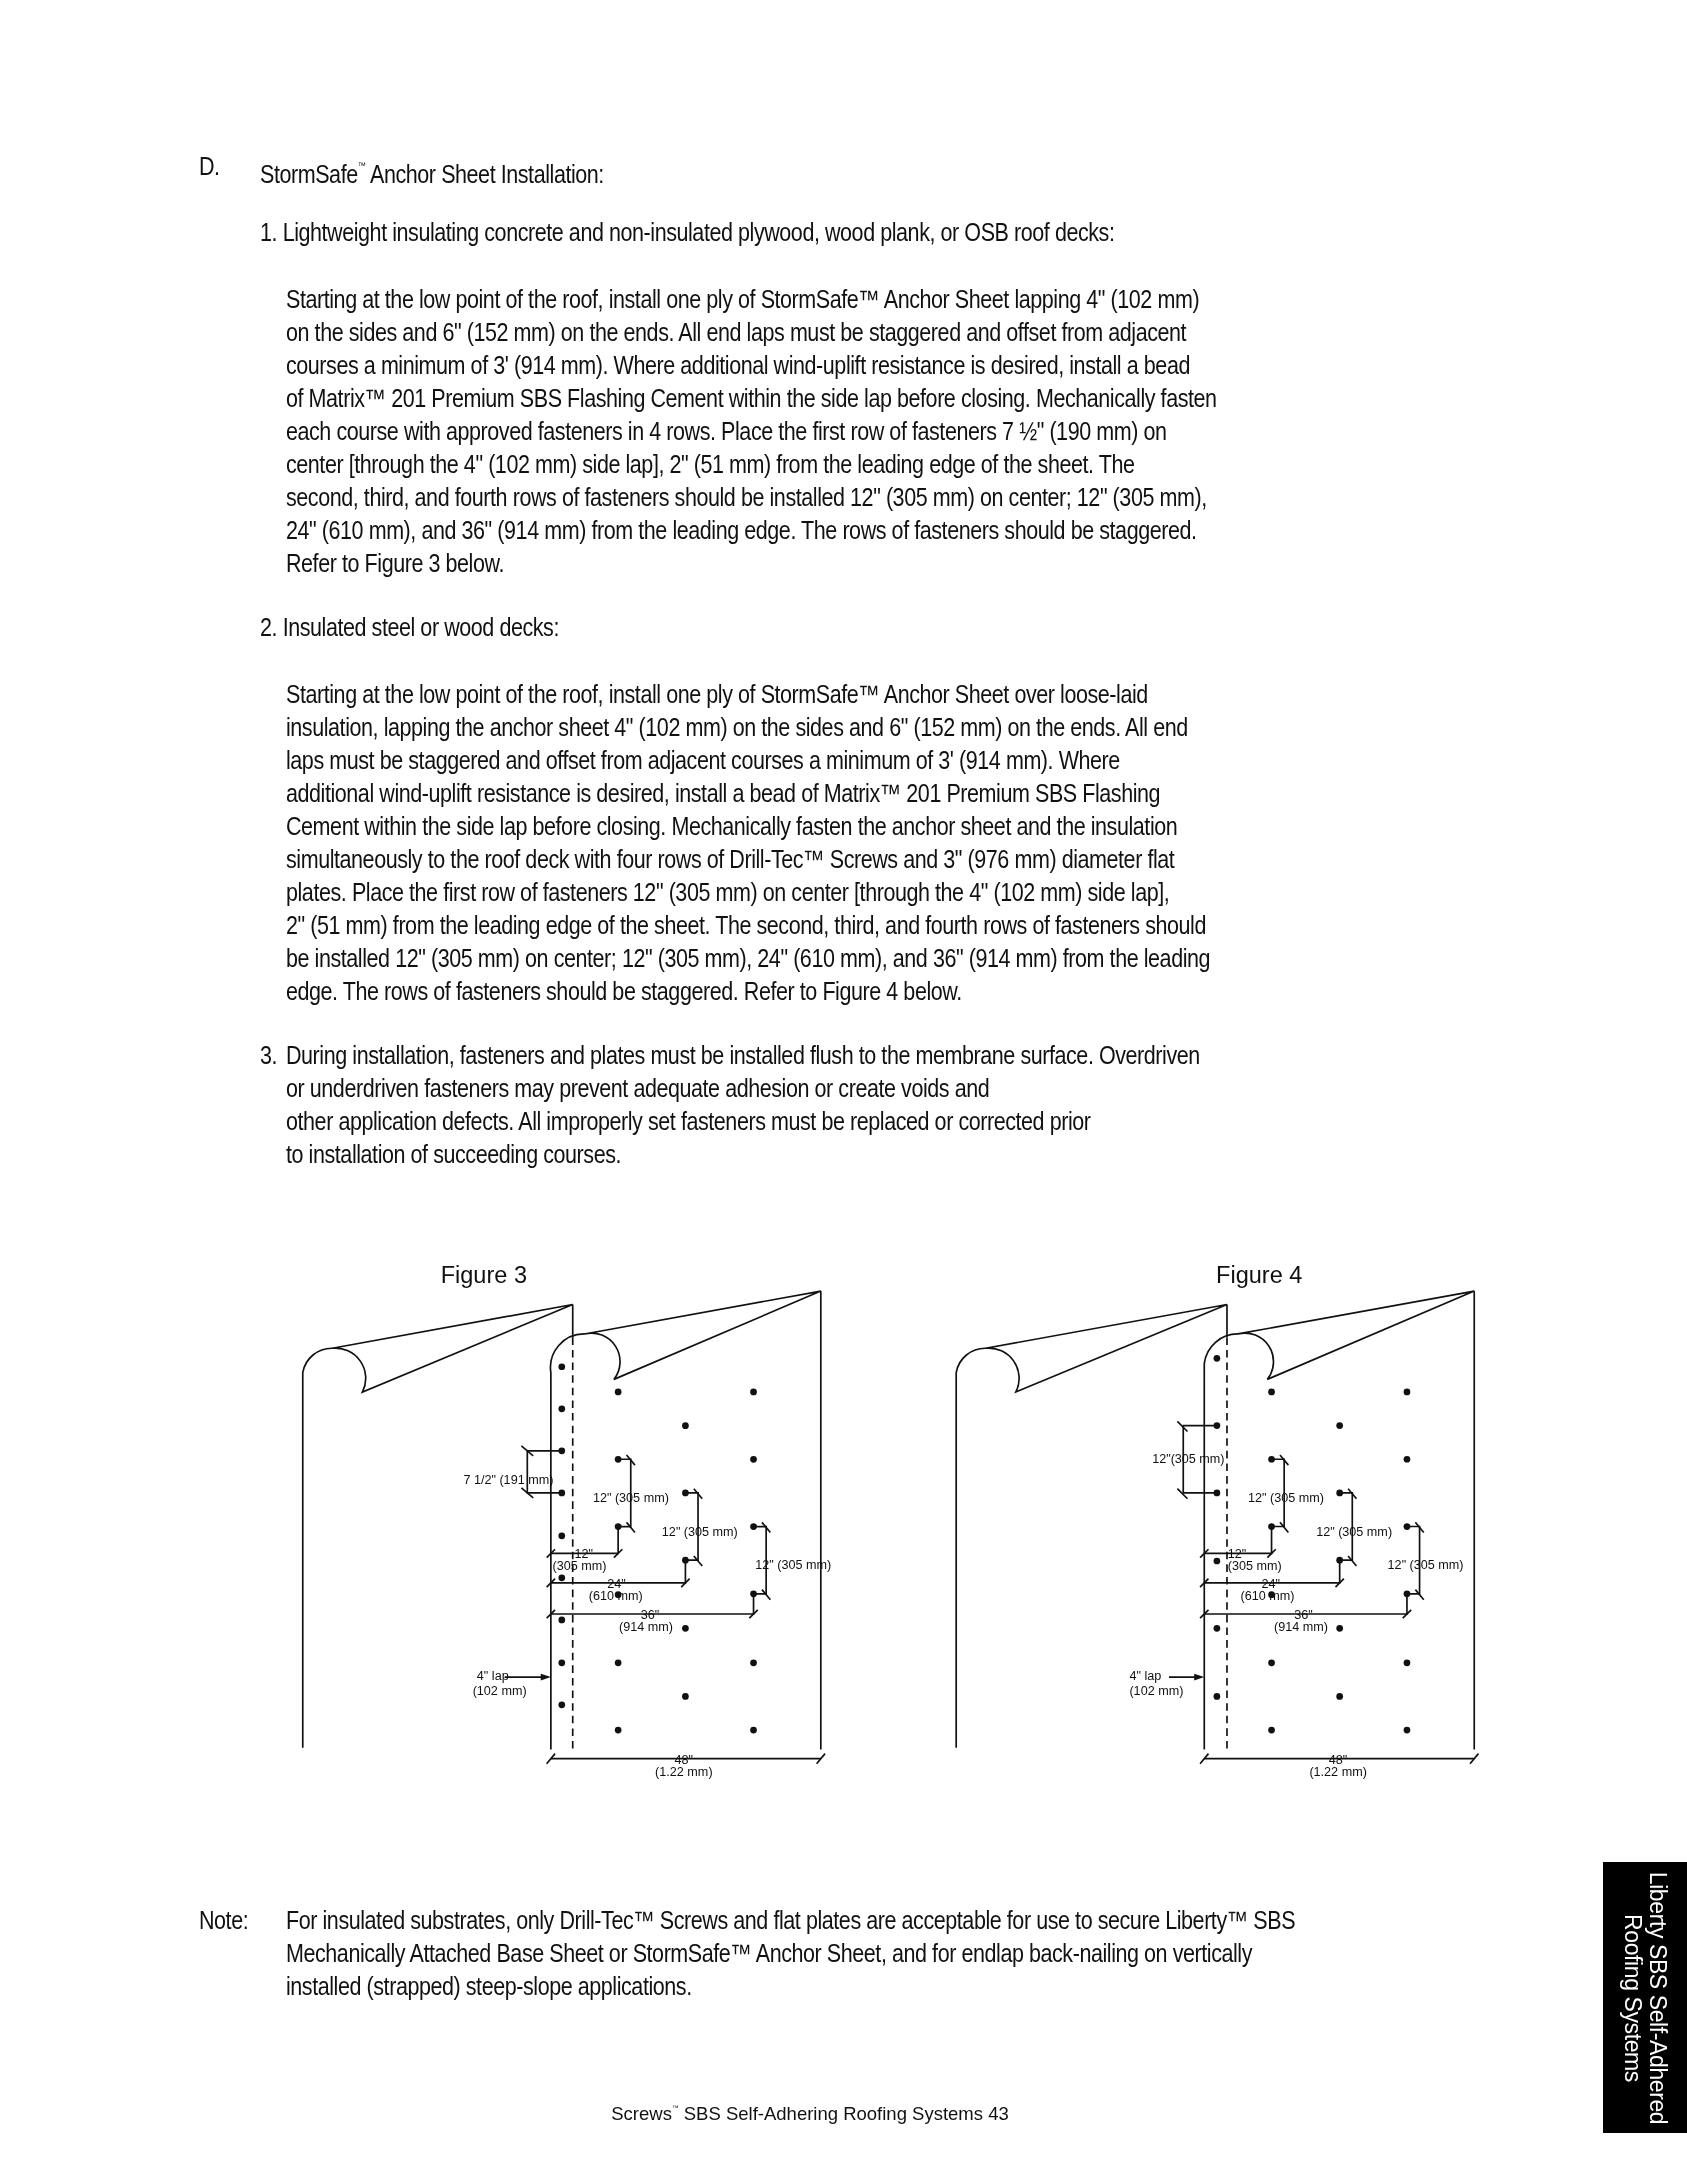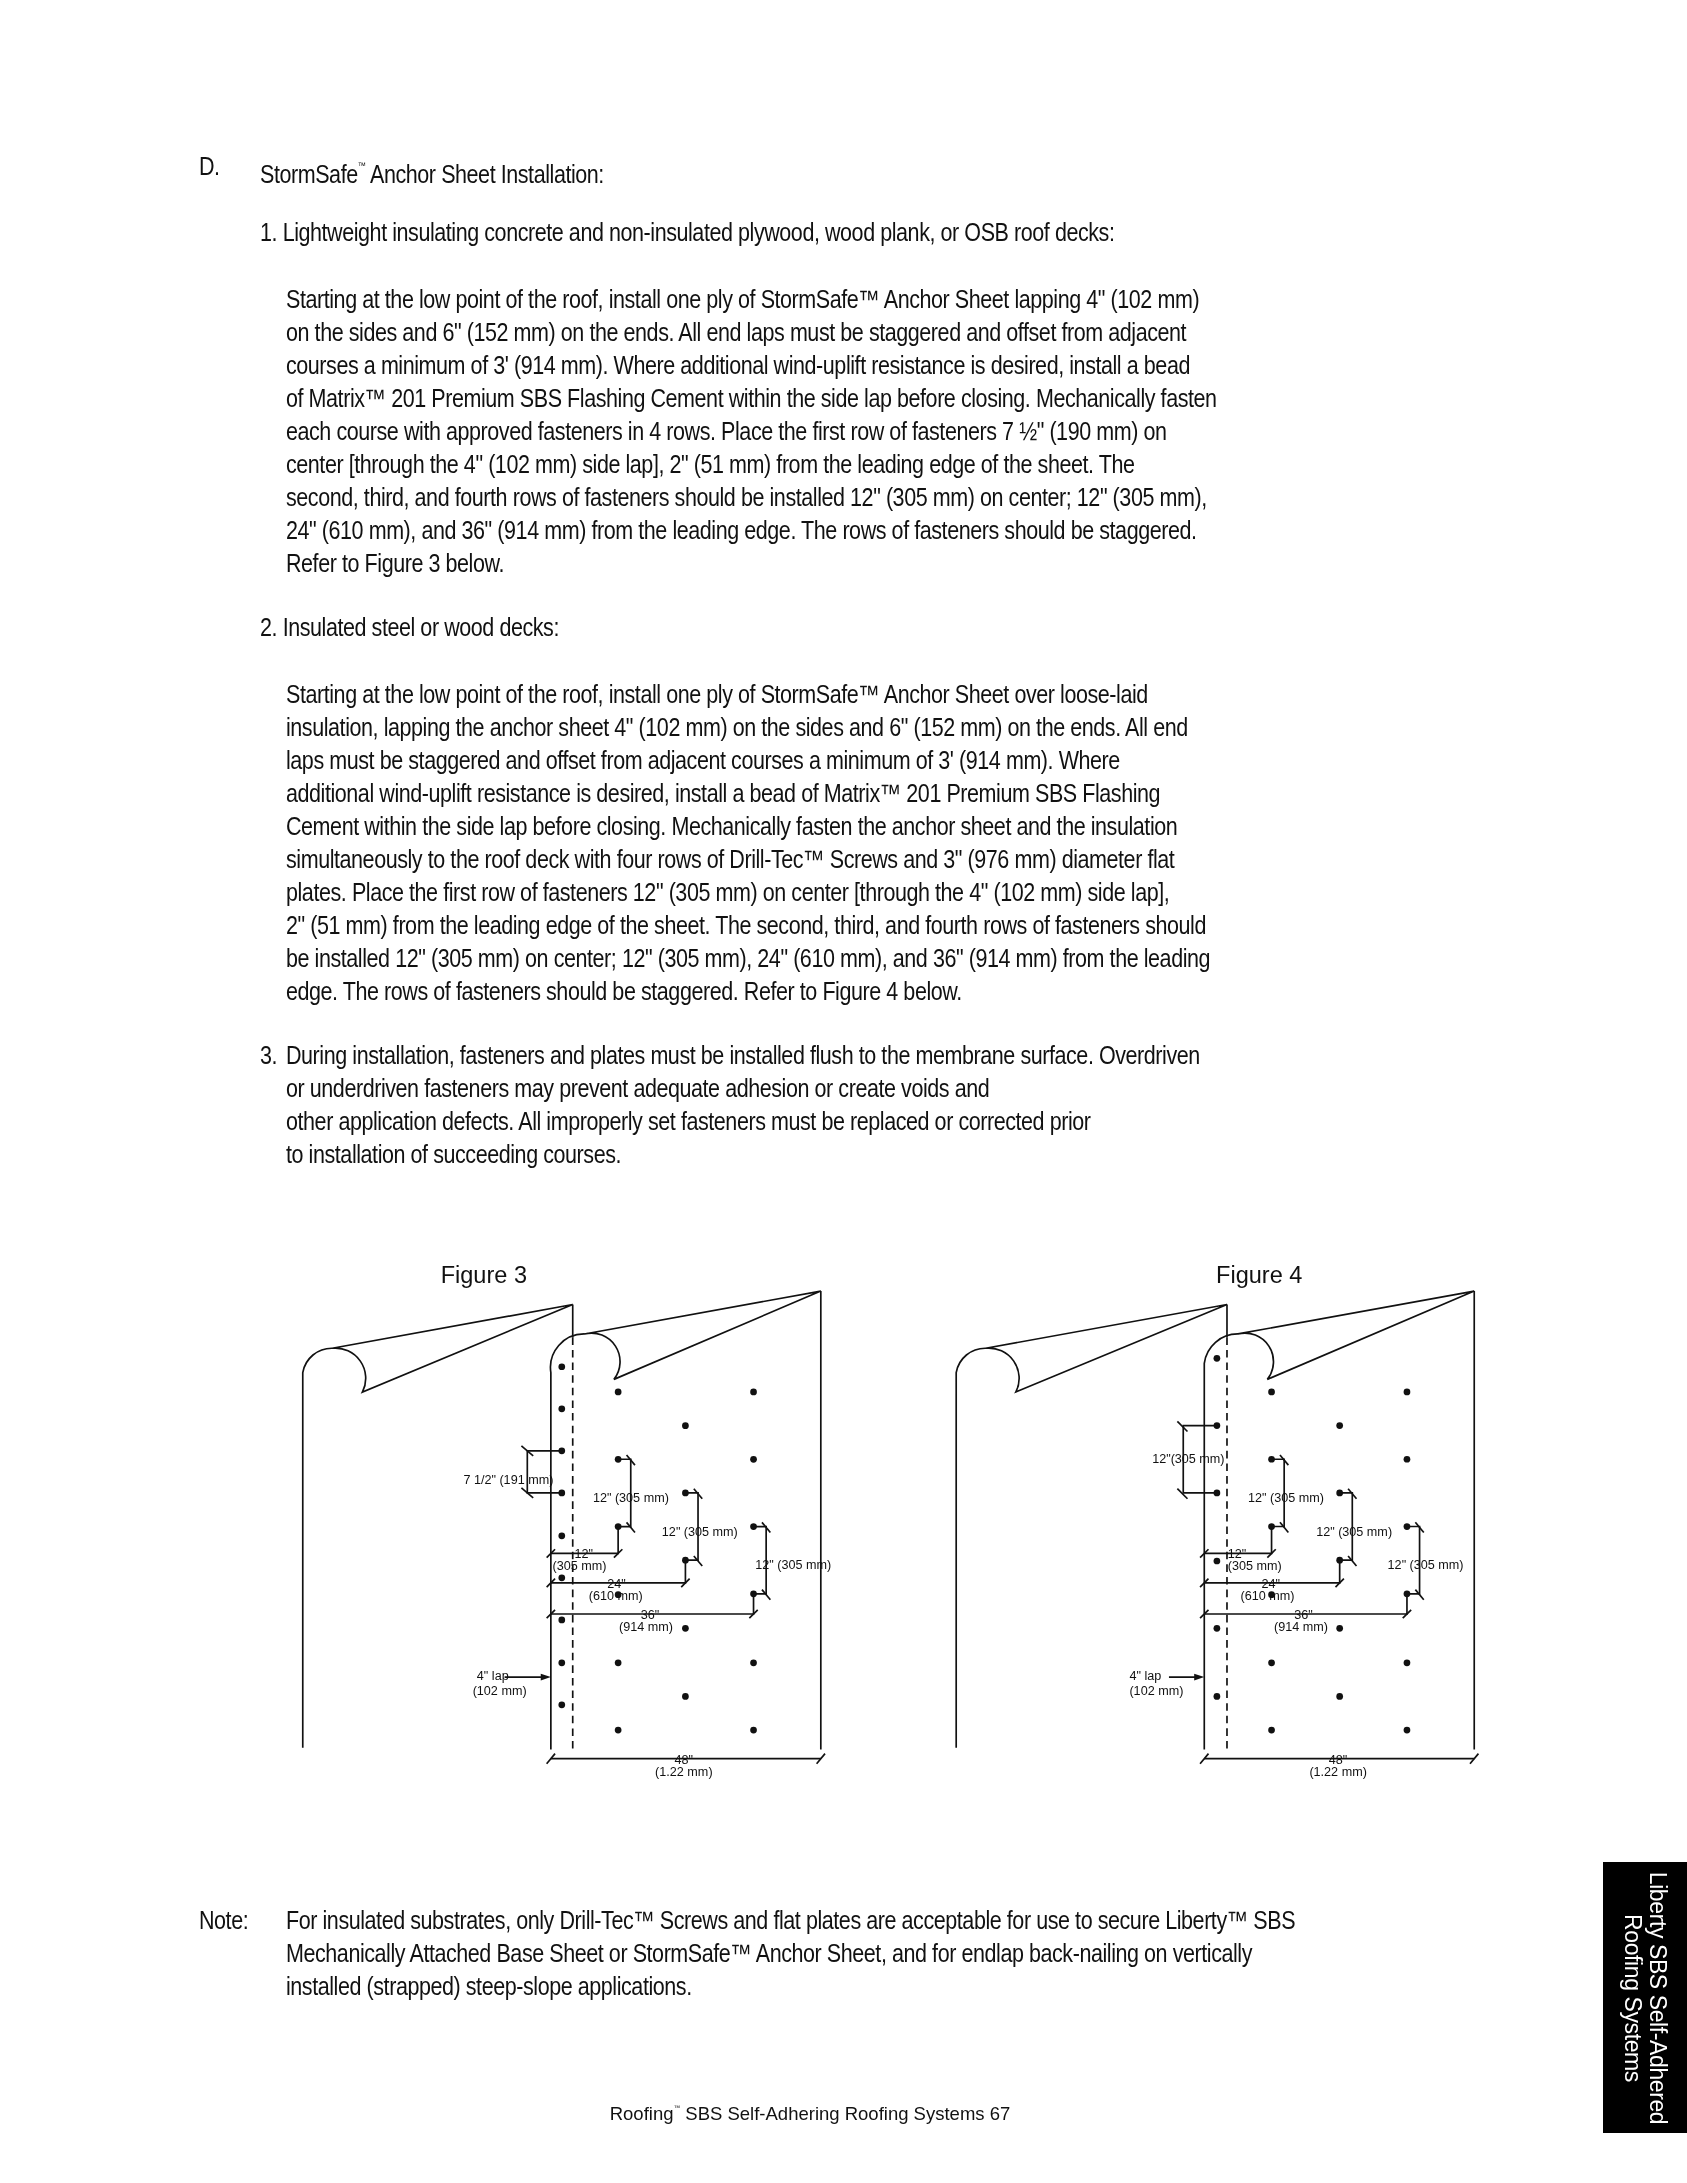--- a/index.html
+++ b/index.html
@@ -244,14 +244,14 @@
   <span class="line">installed (strapped) steep-slope applications.</span>
 </div>
 
 <div class="side-tab">
   <div class="side-tab-inner">
     <div>Liberty SBS Self-Adhered</div>
     <div>Roofing Systems</div>
   </div>
 </div>
 
-<div class="footer"><span>Roofing</span><span class="tm">™</span><span> SBS Self-Adhering Roofing Systems</span> <span>67</span></div>
+<div class="footer"><span>Screws</span><span class="tm">™</span><span> SBS Self-Adhering Roofing Systems</span> <span>43</span></div>
 
 
 </body></html>

